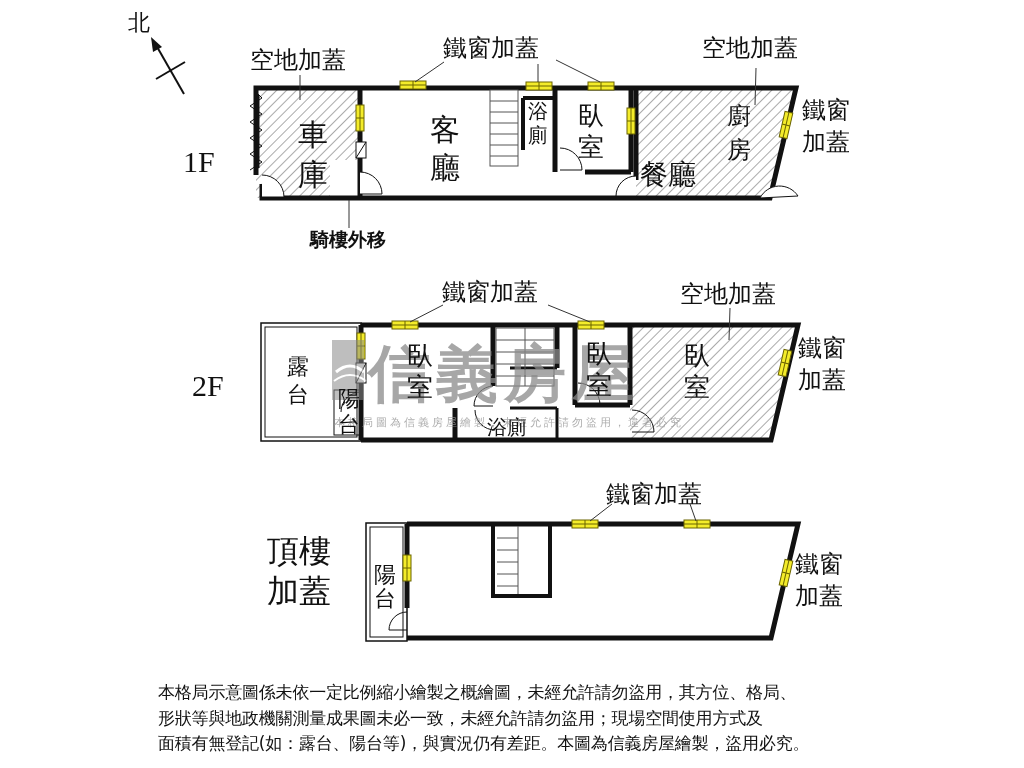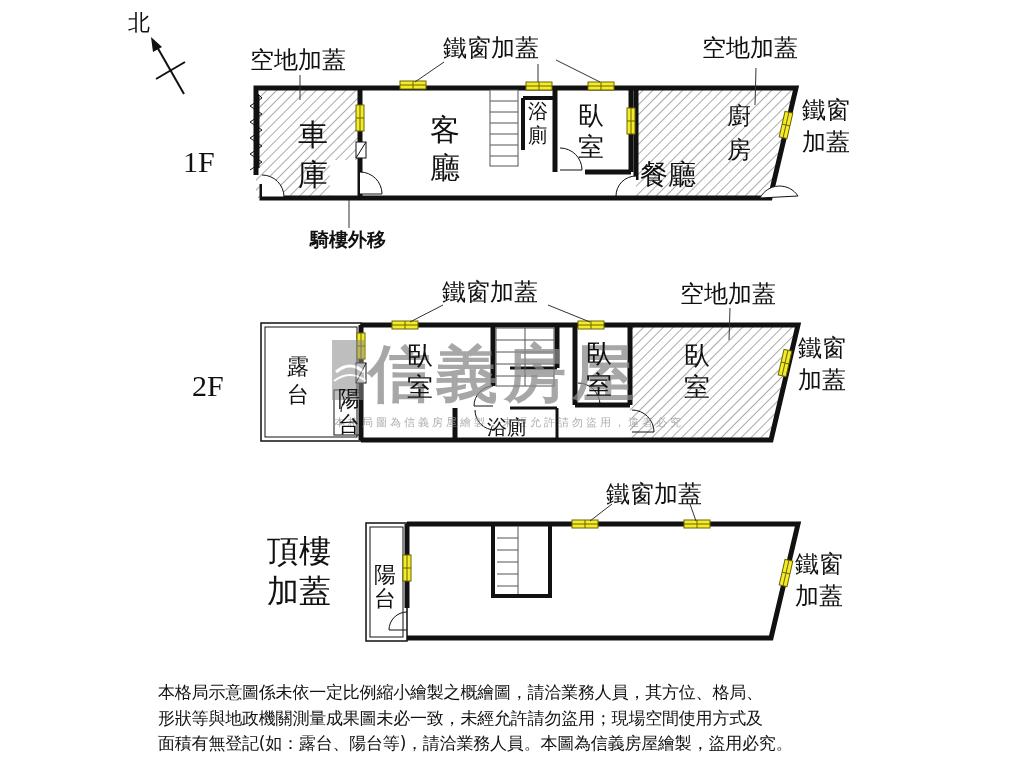--- a/index.html
+++ b/index.html
@@ -234,16 +234,16 @@
       <text x="374" y="582" font-size="22">陽</text>
       <text x="374" y="606" font-size="22">台</text>
       <text x="606" y="502" font-size="24">鐵窗加蓋</text>
       <text x="795" y="572" font-size="24">鐵窗</text>
       <text x="795" y="604" font-size="24">加蓋</text>
     </g>
   </g>
 </svg>
 
 <div class="disclaimer">
-  <div>本格局示意圖係未依一定比例縮小繪製之概繪圖，請洽業務人員，其方位、格局、</div>
+  <div>本格局示意圖係未依一定比例縮小繪製之概繪圖，未經允許請勿盜用，其方位、格局、</div>
   <div>形狀等與地政機關測量成果圖未必一致，未經允許請勿盜用；現場空間使用方式及</div>
-  <div>面積有無登記(如：露台、陽台等)，請洽業務人員。本圖為信義房屋繪製，盜用必究。</div>
+  <div>面積有無登記(如：露台、陽台等)，與實況仍有差距。本圖為信義房屋繪製，盜用必究。</div>
 </div>
 
 </body></html>

